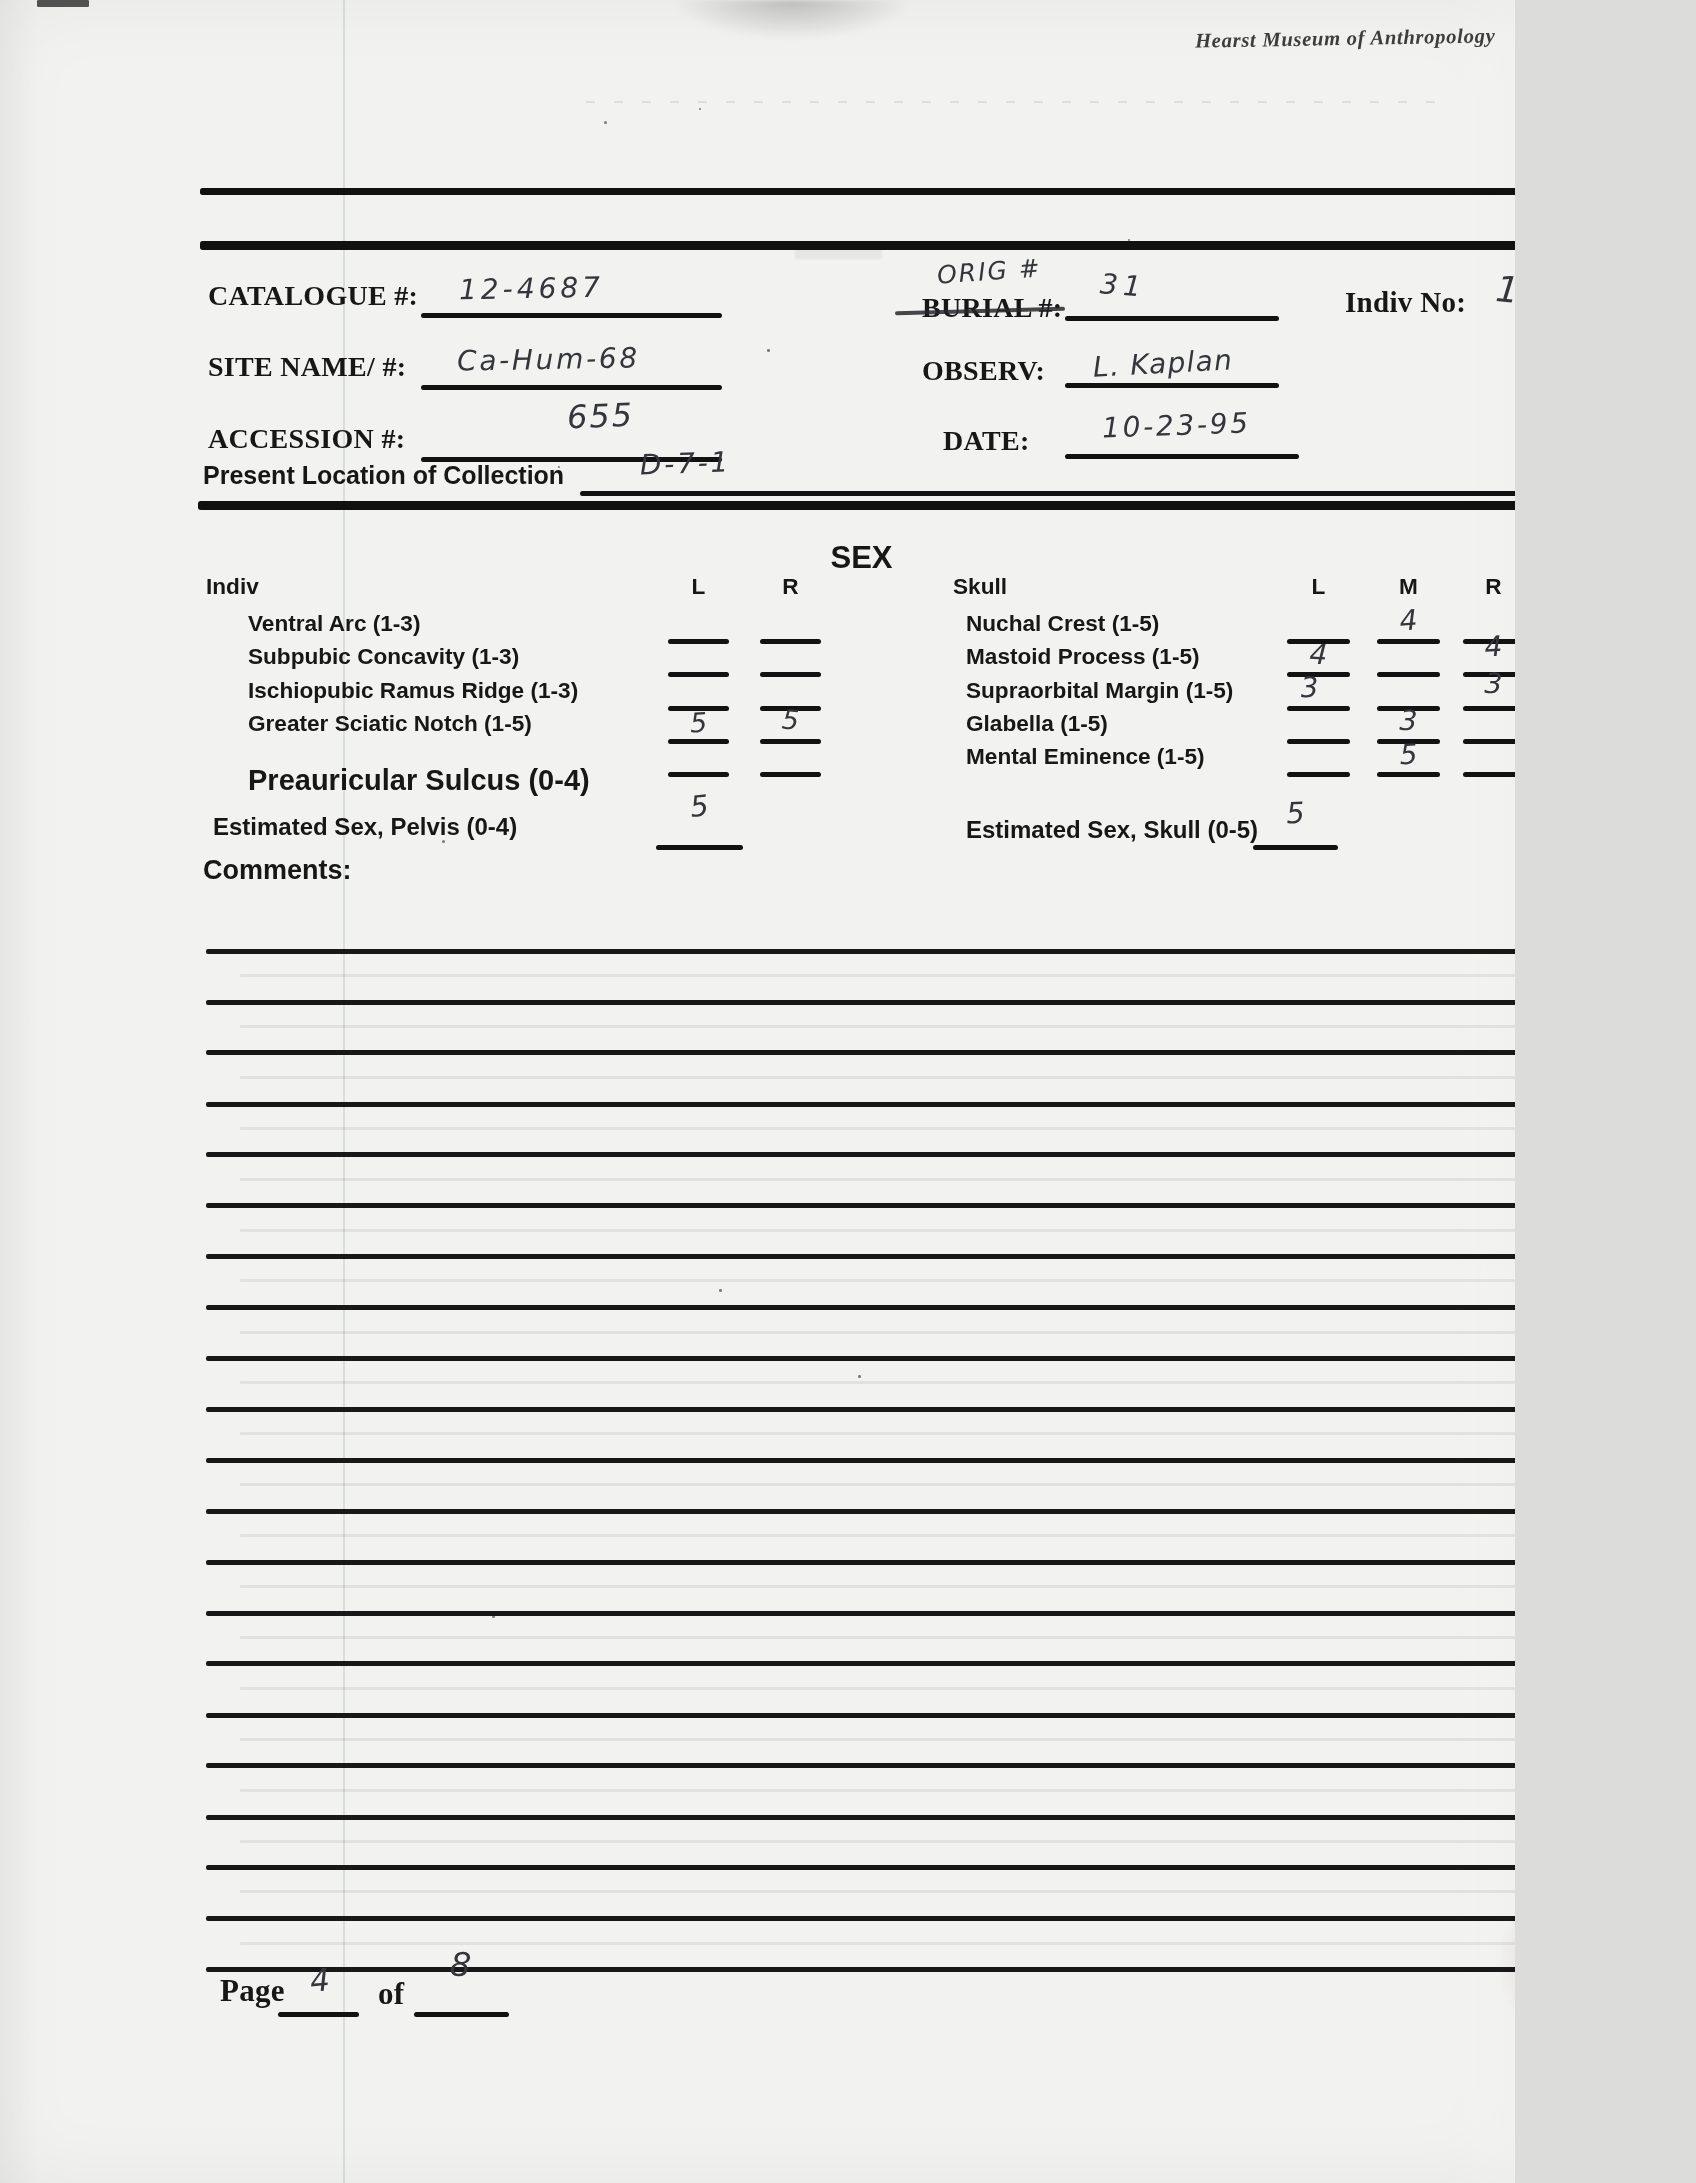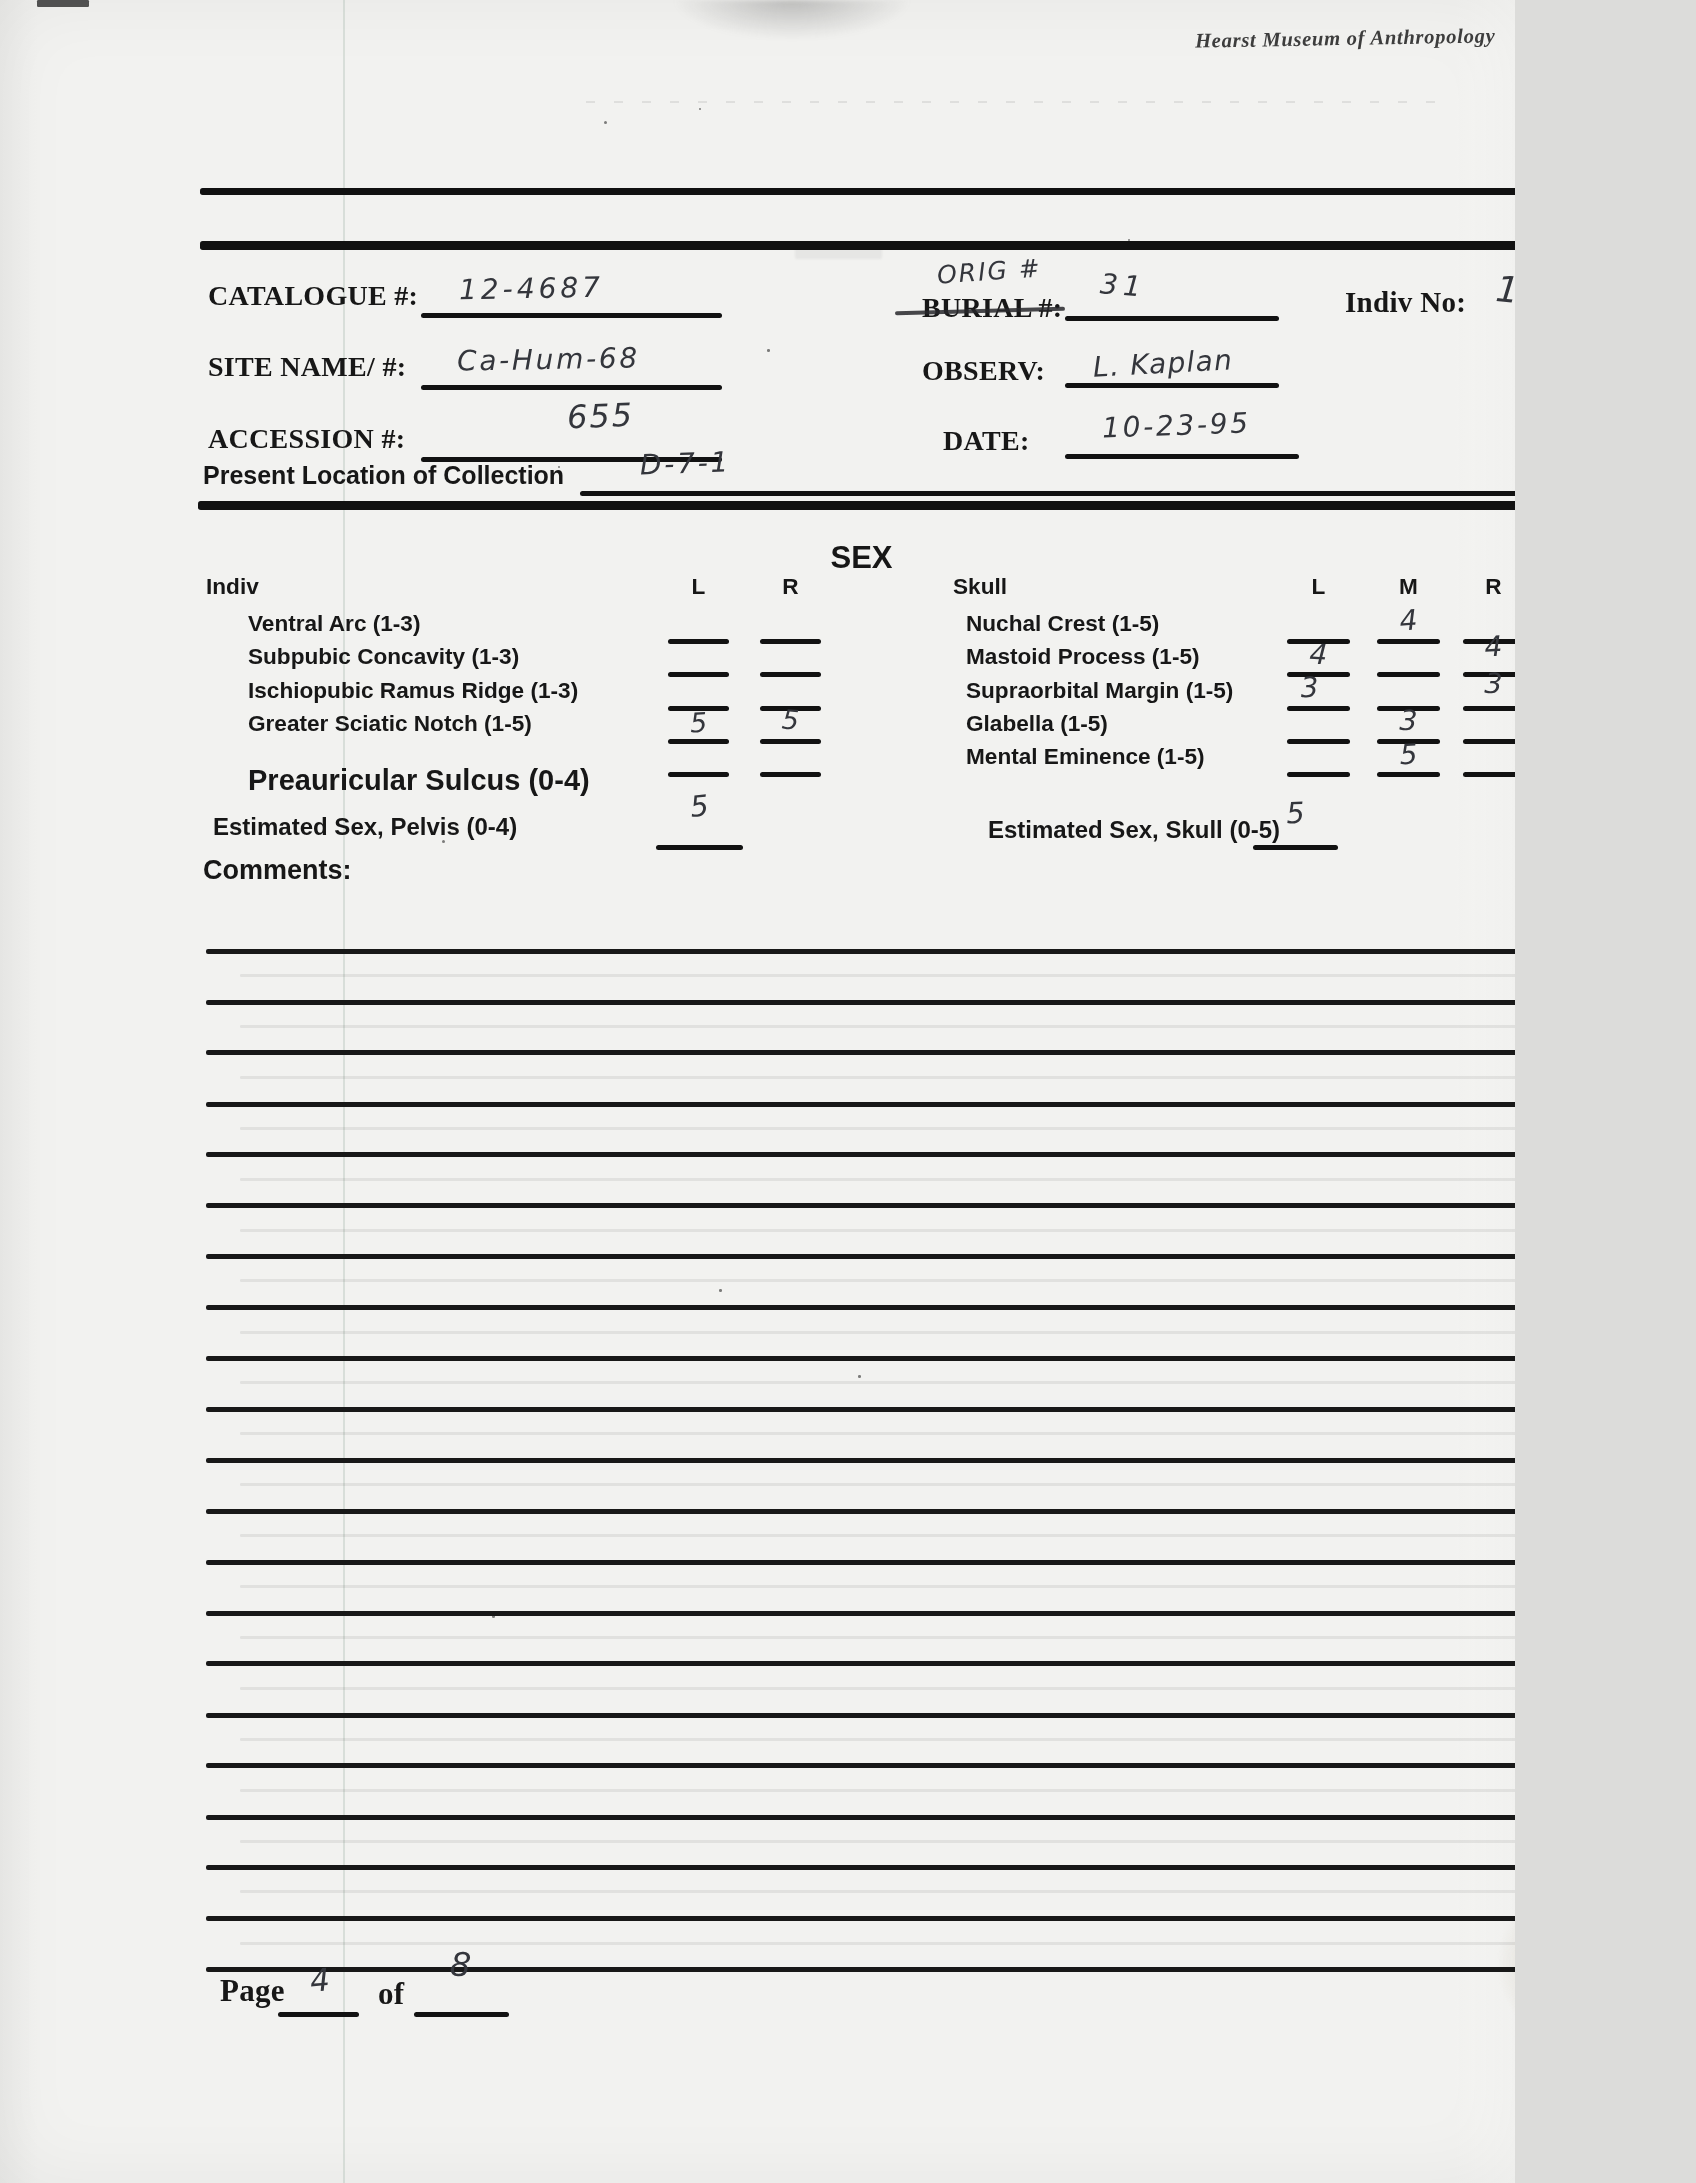--- a/index.html
+++ b/index.html
@@ -165,21 +165,21 @@
   <div class="wline" style="left:1377px;top:772px;width:63px;height:4.7px;"></div>
   <div class="wline" style="left:1463px;top:772px;width:61px;height:4.7px;"></div>
   <div class="hw cell" style="left:1287px;top:738px;width:63px;font-size:28px;"></div>
   <div class="hw cell" style="left:1377px;top:738px;width:63px;font-size:28px;transform:rotate(-2deg);">5</div>
   <div class="hw cell" style="left:1463px;top:738px;width:61px;font-size:28px;"></div>
 
   <div class="lbl-sans" style="left:213px;top:813px;font-size:24px;">Estimated Sex, Pelvis (0-4)</div>
   <div class="hw cell" style="left:656px;top:789px;width:87px;font-size:29px;transform:rotate(-6deg);">5</div>
   <div class="wline" style="left:656px;top:845px;width:87px;"></div>
 
-  <div class="lbl-sans" style="left:988px;top:816px;font-size:24px;">Estimated Sex, Skull (0-5)</div>
+  <div class="lbl-sans" style="left:966px;top:816px;font-size:24px;">Estimated Sex, Skull (0-5)</div>
   <div class="hw cell" style="left:1253px;top:796px;width:85px;font-size:29px;transform:rotate(-3deg);">5</div>
   <div class="wline" style="left:1253px;top:845px;width:85px;"></div>
 
   <div class="lbl-sans" style="left:203px;top:855px;font-size:27px;">Comments:</div>
   <div class="abs">
       <div class="cline" style="left: 206px; top: 949px; width: 1348px;"></div>
       <div class="gline" style="left: 240px; top: 974px; width: 1351px;"></div>
       <div class="cline" style="left: 206px; top: 1000px; width: 1353px;"></div>
       <div class="gline" style="left: 240px; top: 1025px; width: 1351px;"></div>
       <div class="cline" style="left: 206px; top: 1050px; width: 1361px;"></div>

